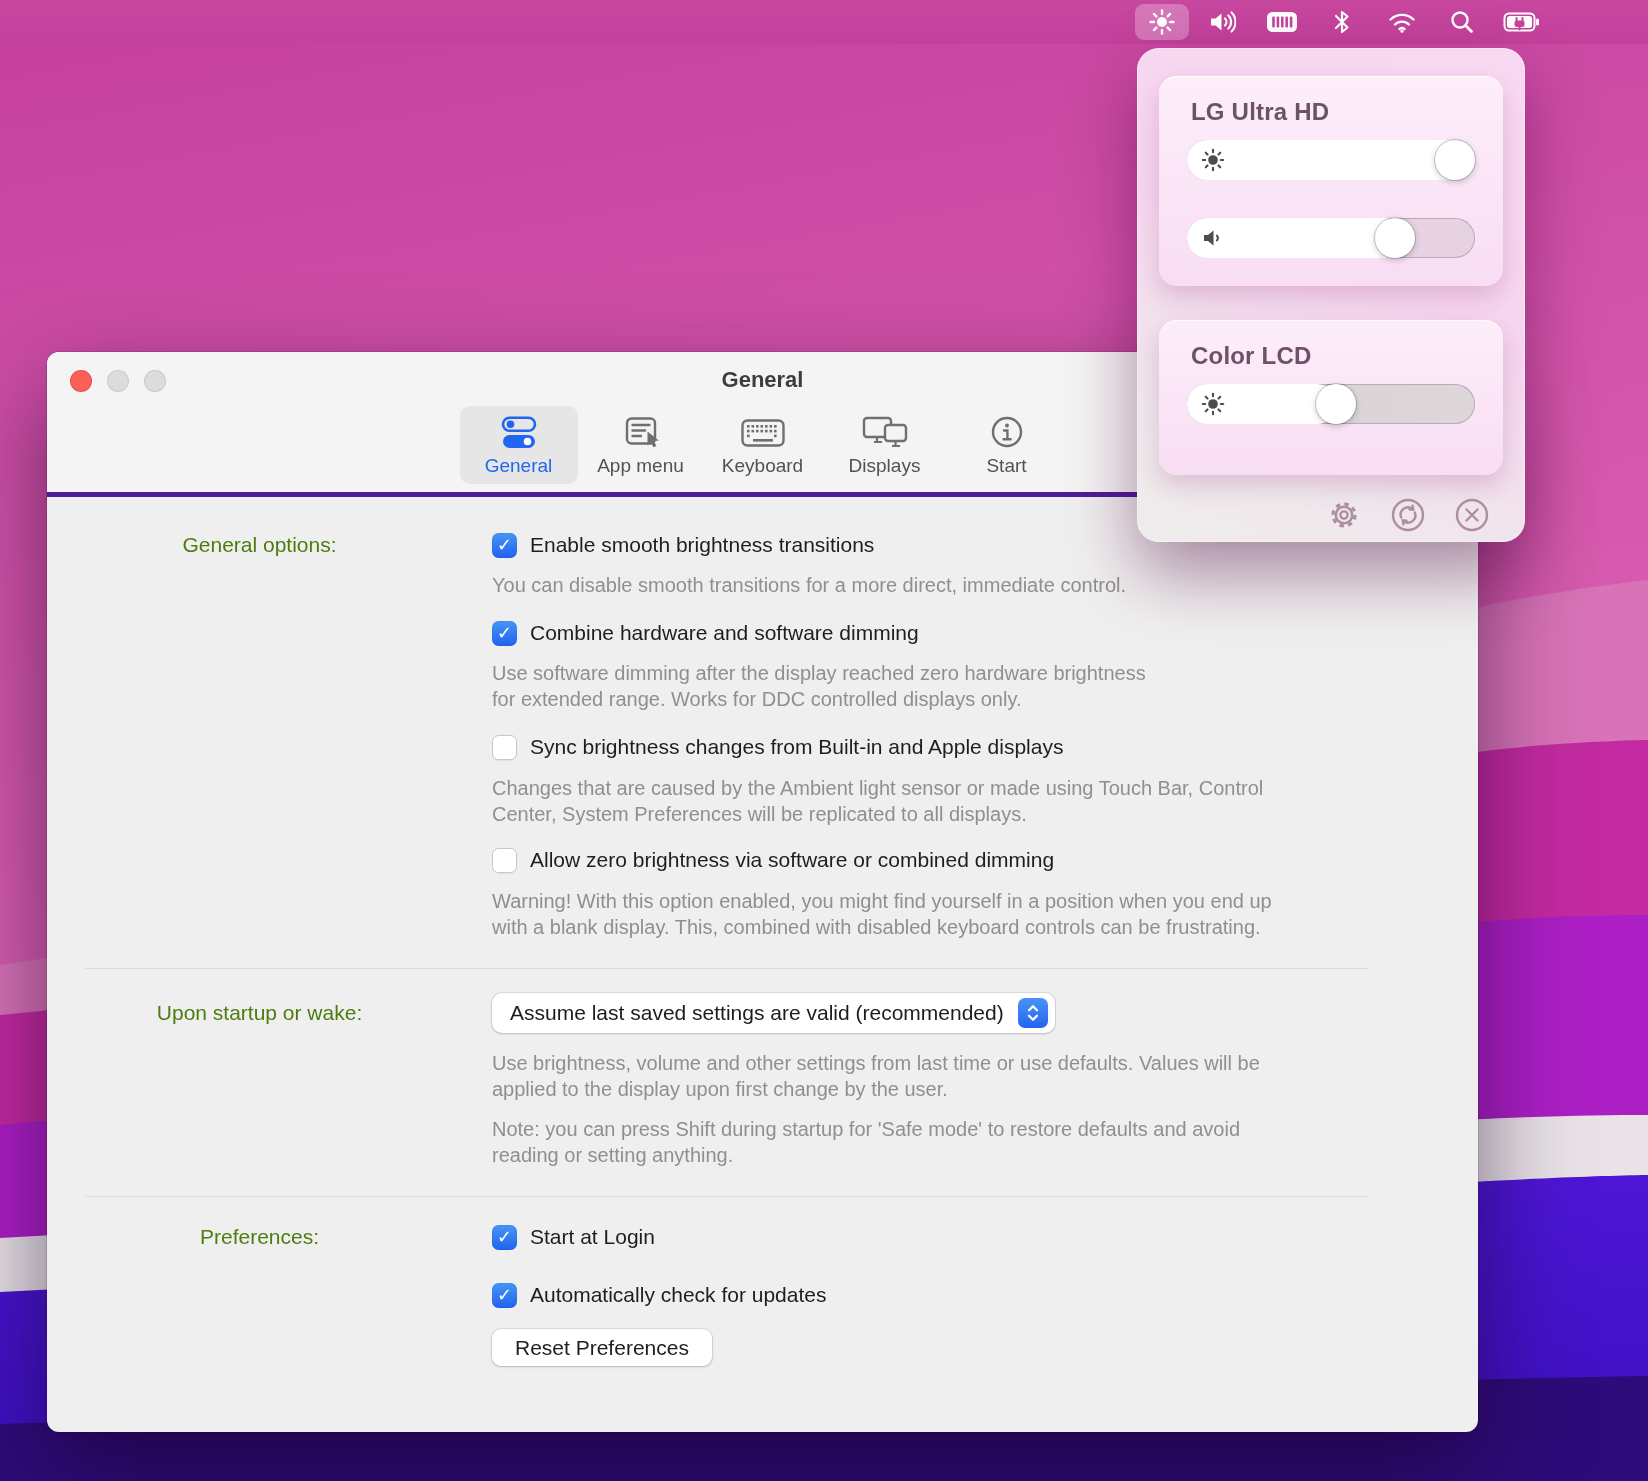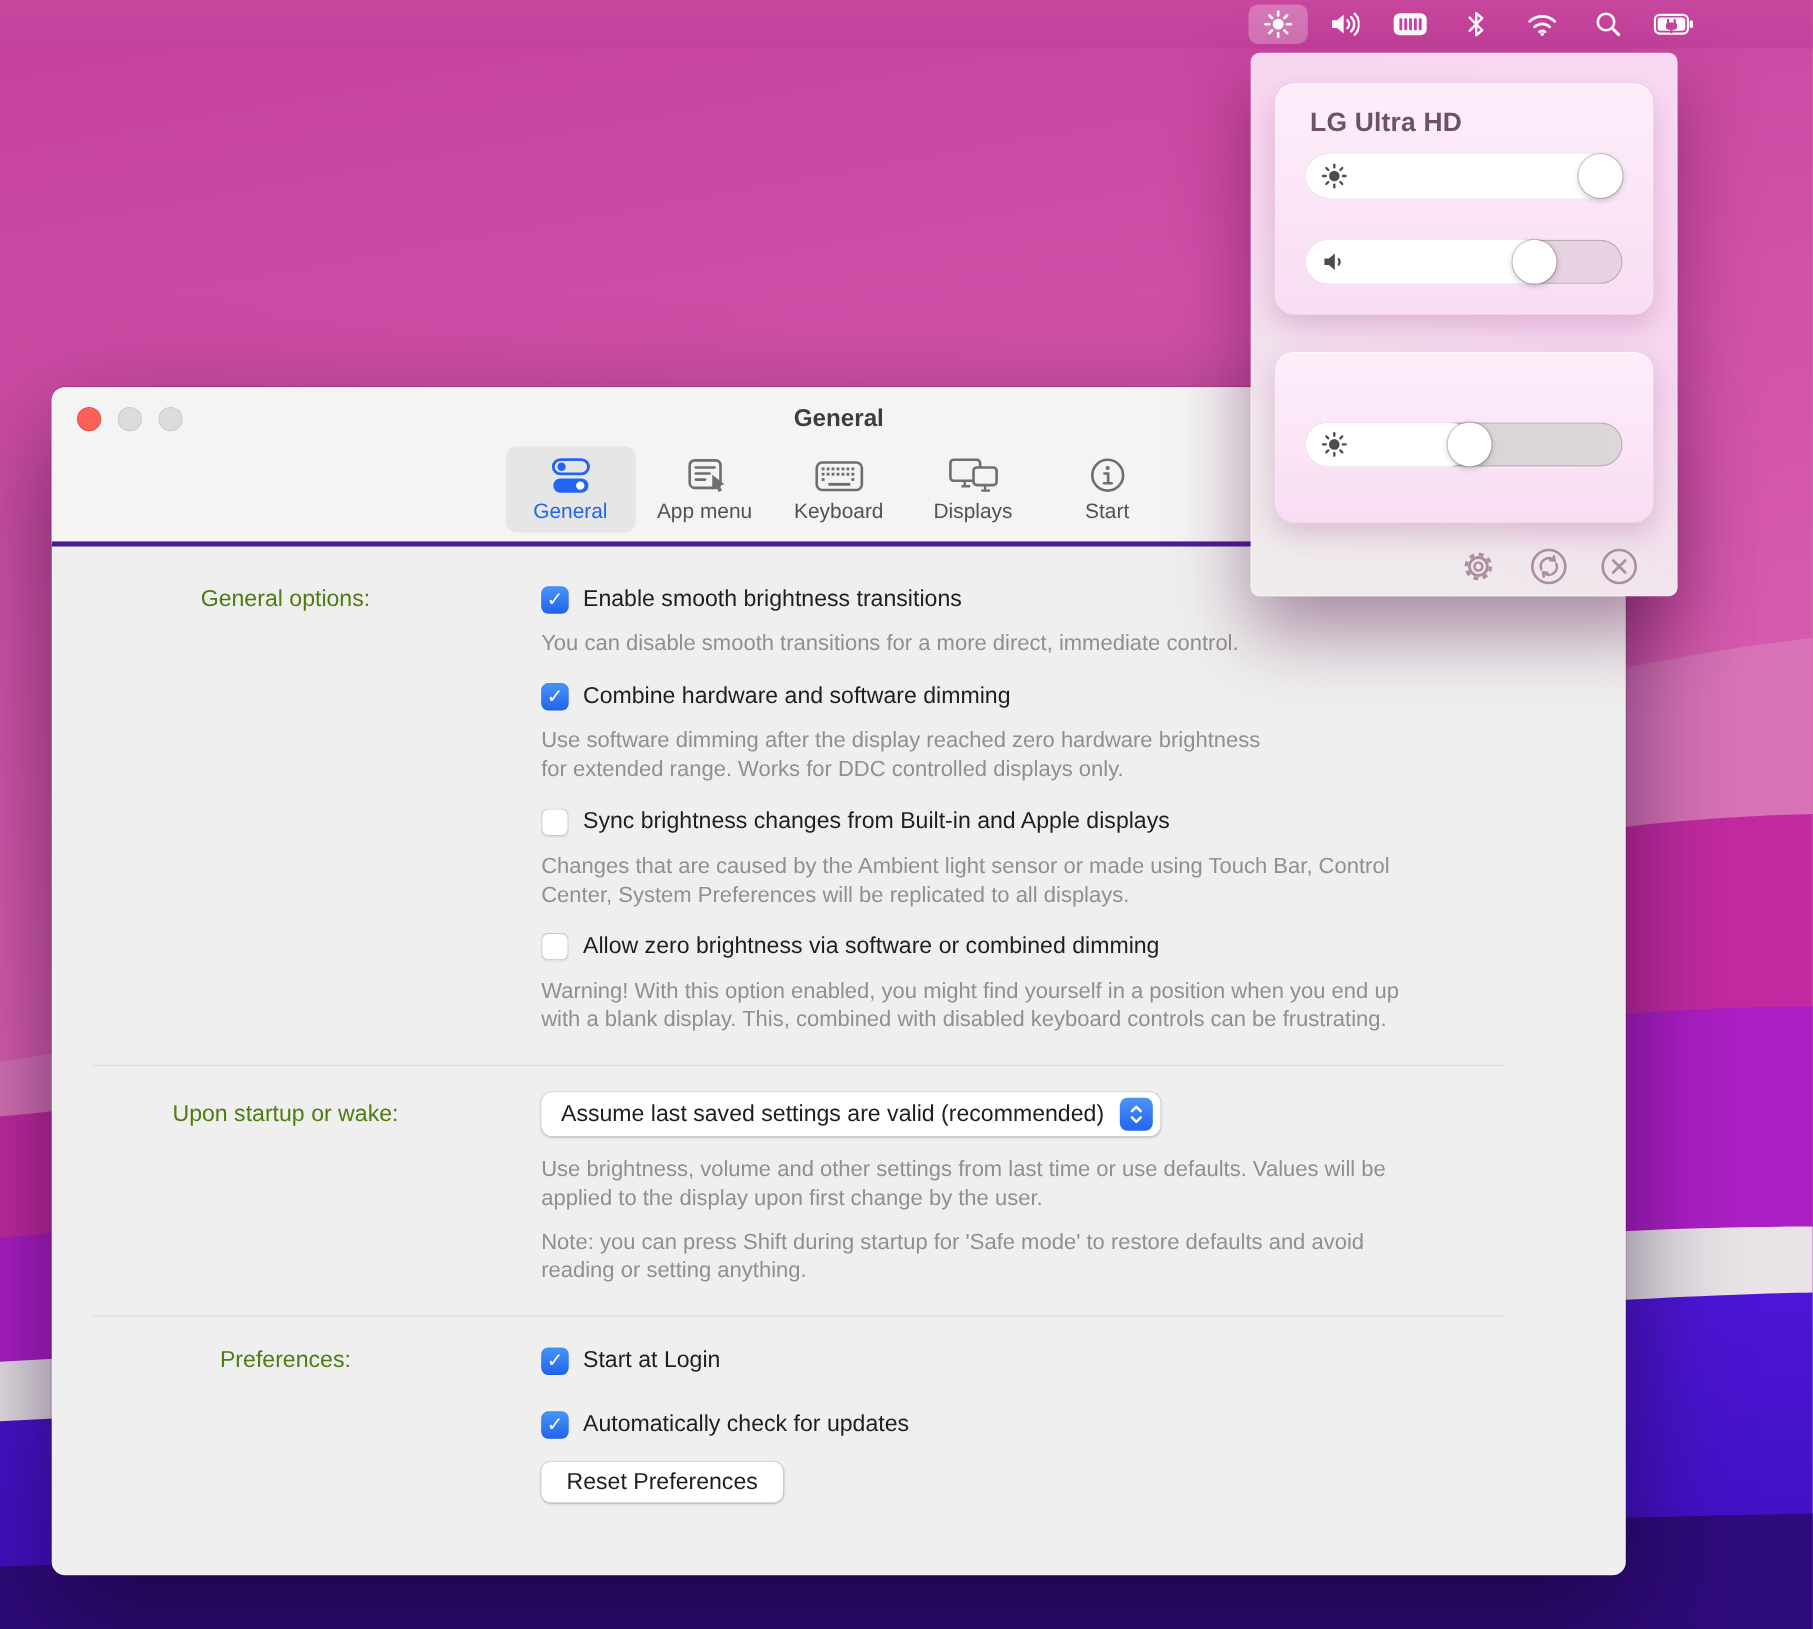--- a/index.html
+++ b/index.html
@@ -22,21 +22,21 @@
     color:#ffffff;position:relative;
   }
   .mb-icon.active::before{
     content:"";position:absolute;left:3px;right:3px;top:4px;bottom:4px;
     background:rgba(255,255,255,0.27);border-radius:9px;
   }
   .mb-icon svg{position:relative;z-index:1;}
   
   .panel{
     position:absolute;left:1137px;top:48px;width:388px;height:494px;z-index:6;
-    border-radius:8px;
+    border-radius:22px;
     background:linear-gradient(205deg,#f9d9f2 5%,#f6d6ef 45%,#f0e7ec 78%,#efeceb 100%);
     box-shadow:0 30px 70px rgba(70,5,60,0.45), inset 0 0 0 1px rgba(255,255,255,0.35);
   }
   .dcard{
     margin:0 22px;border-radius:18px;
     background:linear-gradient(180deg,#fdeefa 0%,#f8ddf3 100%);
     box-shadow:0 10px 24px rgba(130,30,110,0.20), inset 0 1px 0 rgba(255,255,255,0.8);
     position:relative;
   }
   .dcard.first{margin-top:28px;height:210px;}
@@ -253,20 +253,21 @@
         <svg width="26" height="26" viewBox="0 0 26 26" fill="none" stroke="#4d4d4f" stroke-width="2" stroke-linecap="round">
           <path d="M4,10 H8 L13.5,5.5 V20.5 L8,16 H4 Z" fill="#4d4d4f" stroke="none"></path>
           <path d="M17,10.5 A4.3,4.3 0 0 1 17,15.5"></path>
         </svg>
       </span>
       <div class="knob"></div>
     </div>
   </div>
 
   <div class="dcard second">
+    <div class="dtitle">Color LCD</div>
     <div class="slider s-b2" style="--v: 52;">
       <div class="fill"></div>
       <span class="sicon">
         <svg width="26" height="26" viewBox="0 0 28 28" fill="none" stroke="#4d4d4f" stroke-width="2.3" stroke-linecap="round">
           <circle cx="14" cy="14" r="5.2" fill="#4d4d4f" stroke="none"></circle>
           <line x1="14" y1="3" x2="14" y2="5.6"></line>
             <line x1="14" y1="22.4" x2="14" y2="25"></line>
           <line x1="3" y1="14" x2="5.6" y2="14"></line>
             <line x1="22.4" y1="14" x2="25" y2="14"></line>
           <line x1="6.2" y1="6.2" x2="8.1" y2="8.1"></line>

